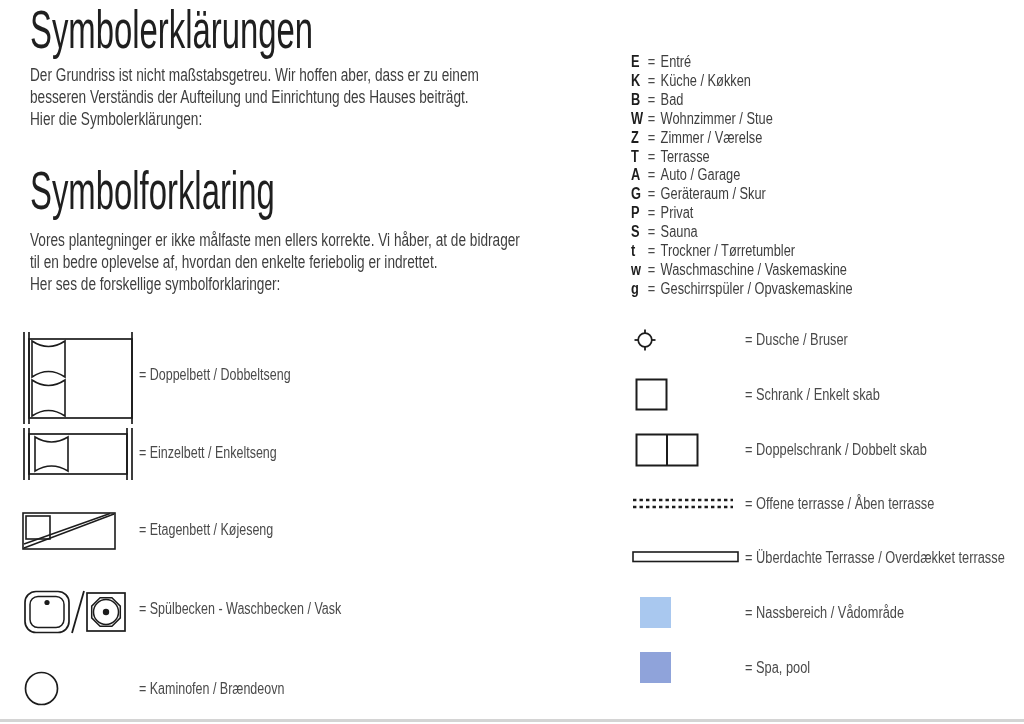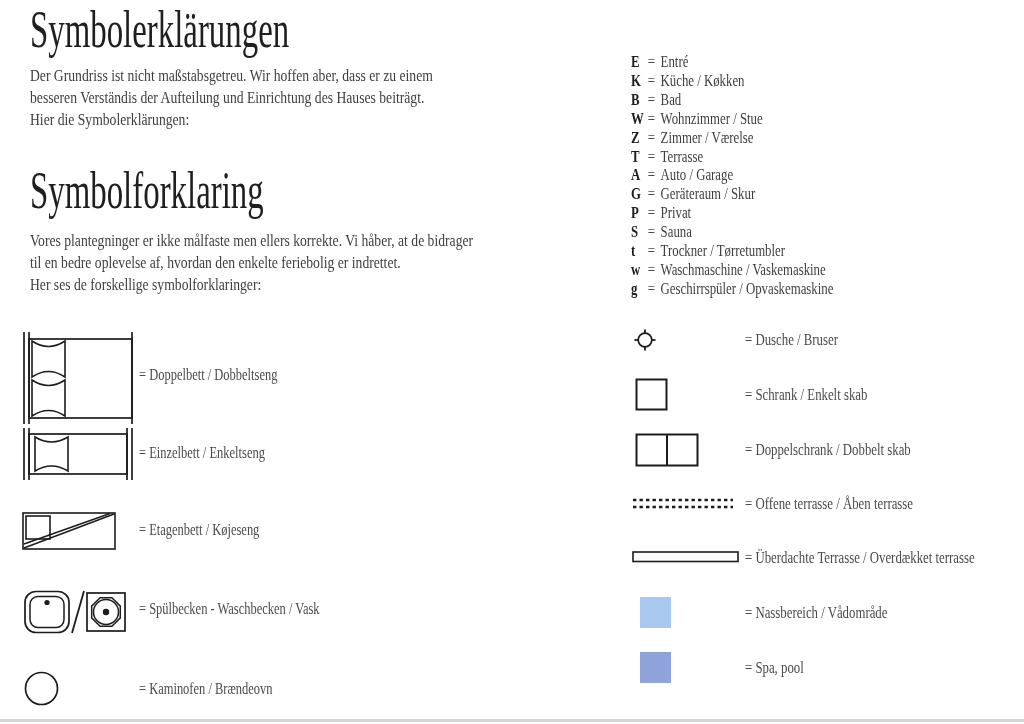--- a/index.html
+++ b/index.html
@@ -1,18 +1,18 @@
 <!DOCTYPE html>
 <html><head>
 <meta charset="utf-8">
 <style>
   html,body { margin:0; padding:0; background:#ffffff; }
   .page {
     position:relative; width:1024px; height:724px; background:#ffffff;
-    font-family:Liberation Serif, serif; overflow:hidden;
+    font-family:Liberation Sans, sans-serif; overflow:hidden;
     color:#3d3d3d;
   }
   
   .heading {
     position:absolute; left:30px; margin:0; font-size:53px; font-weight:500;
     color:#1f1f1f; transform:scaleX(0.62); transform-origin:0 0; white-space:nowrap;
     letter-spacing:0;
   }
   .h1 { top:-1px; }
   .h2 { top:160px; }

